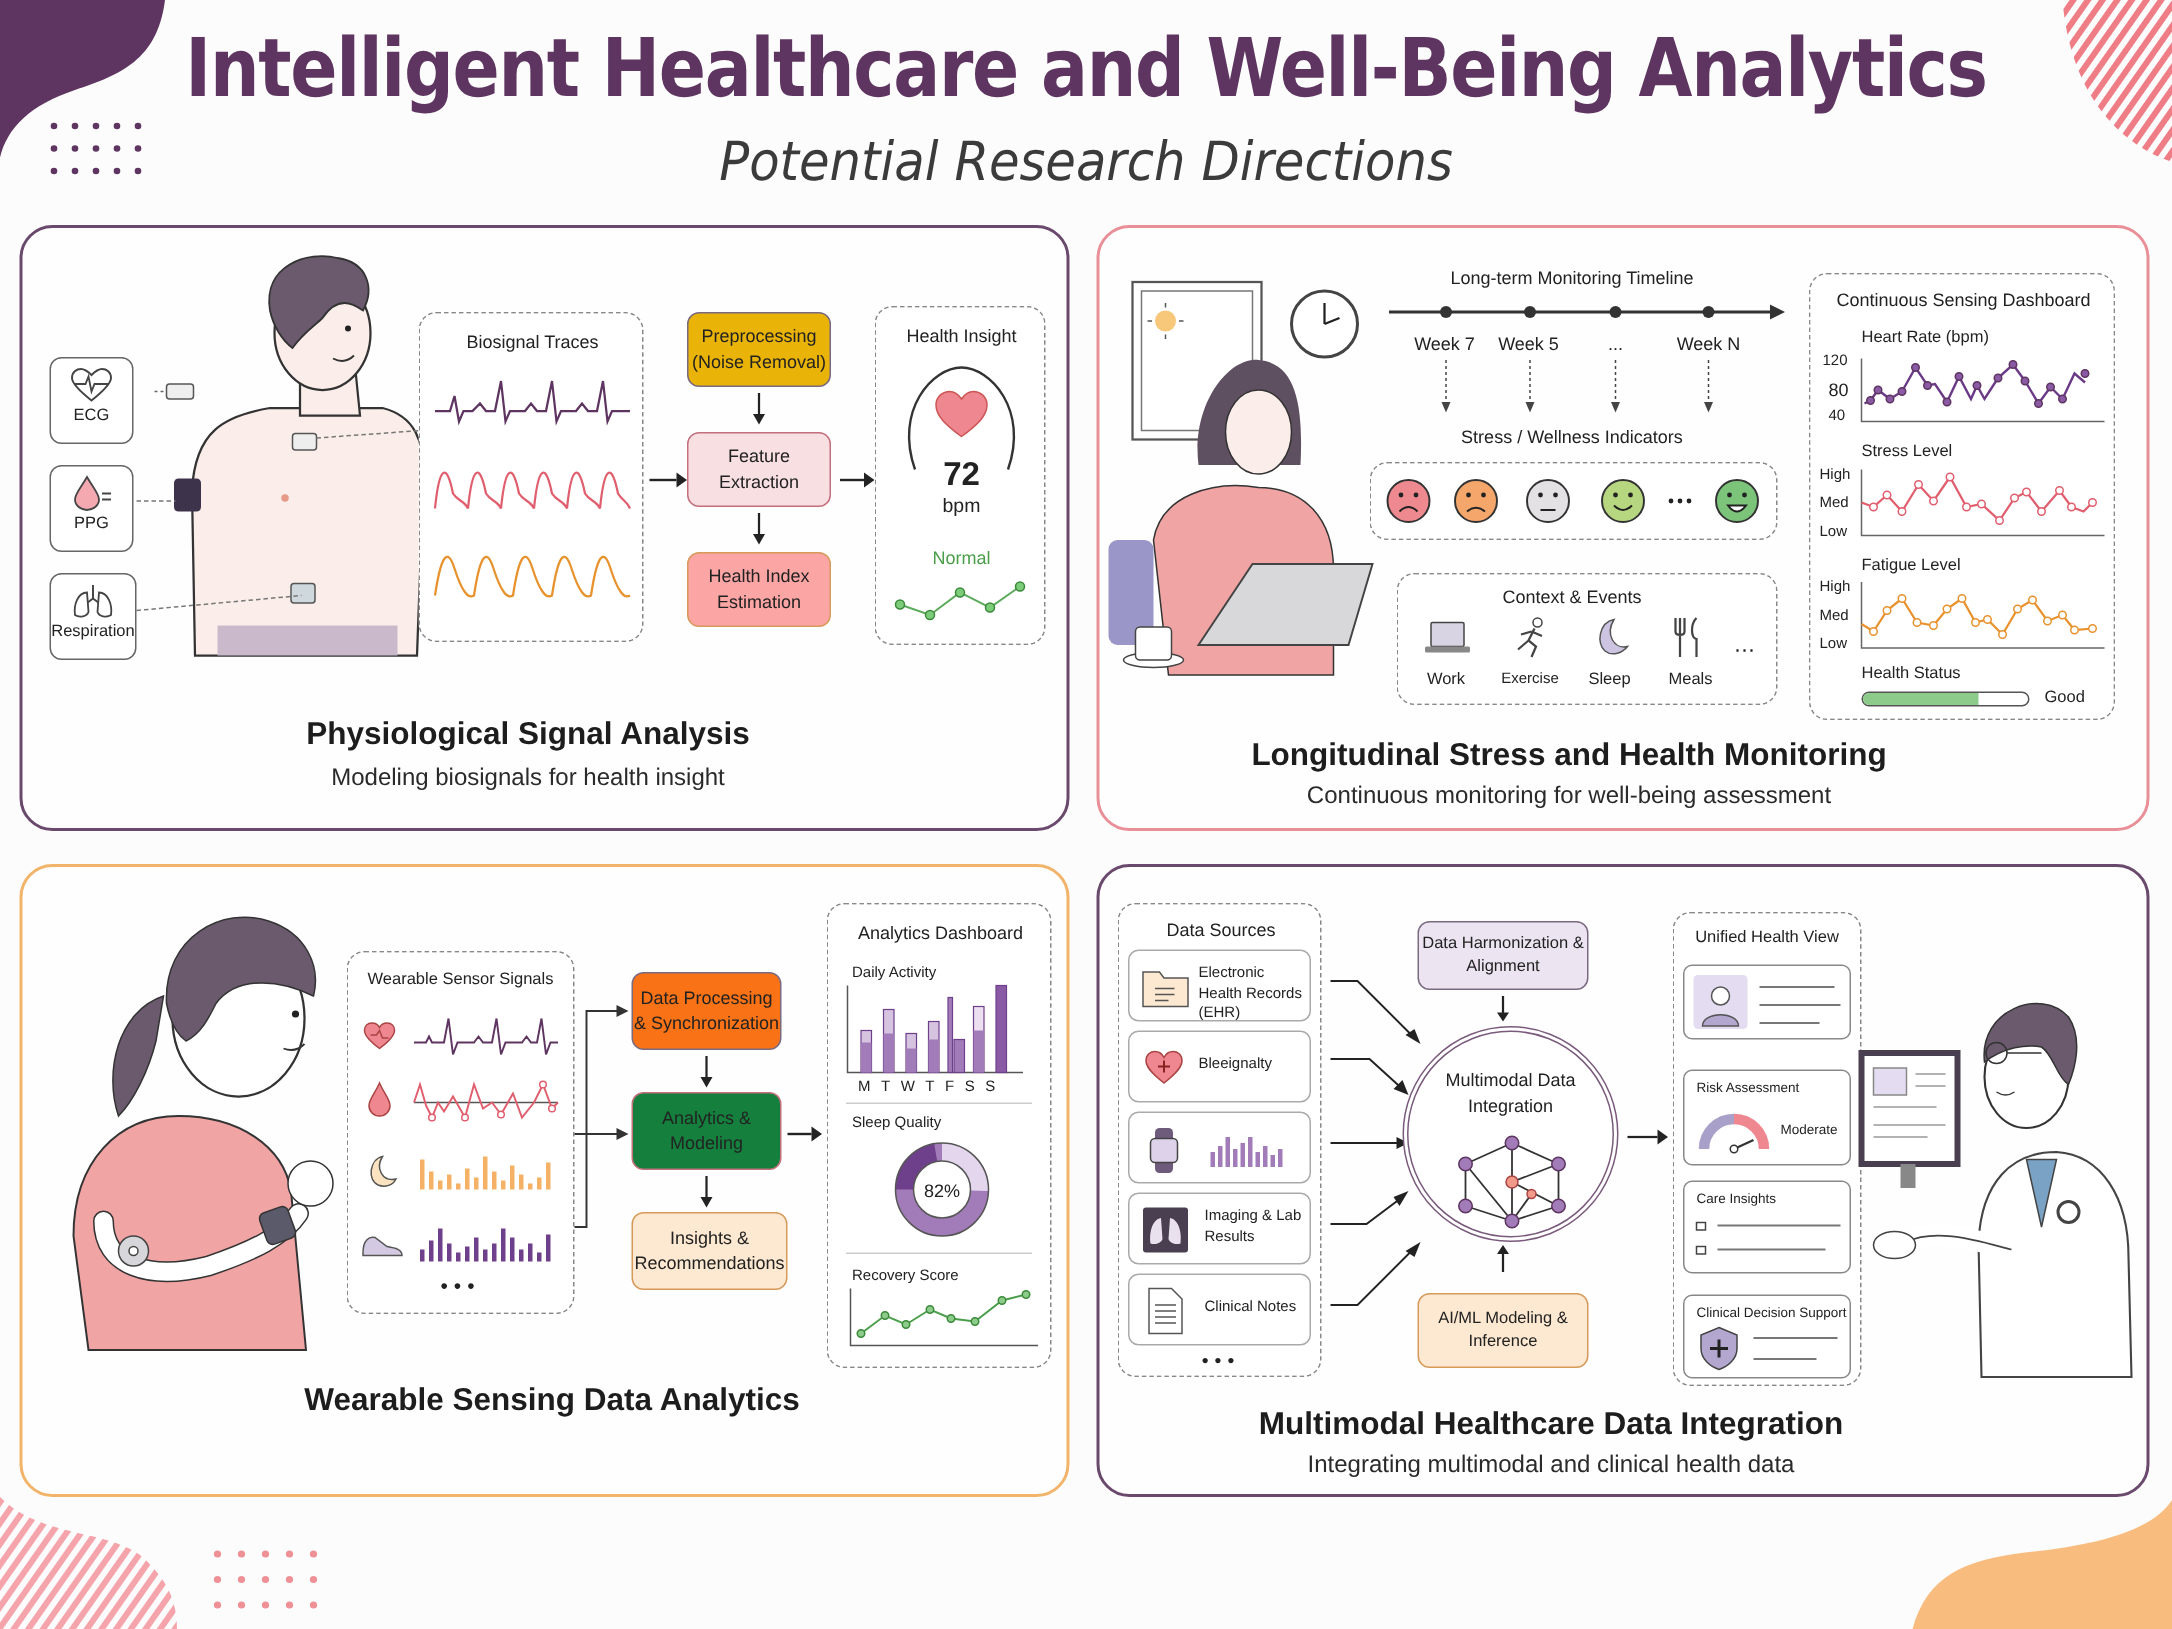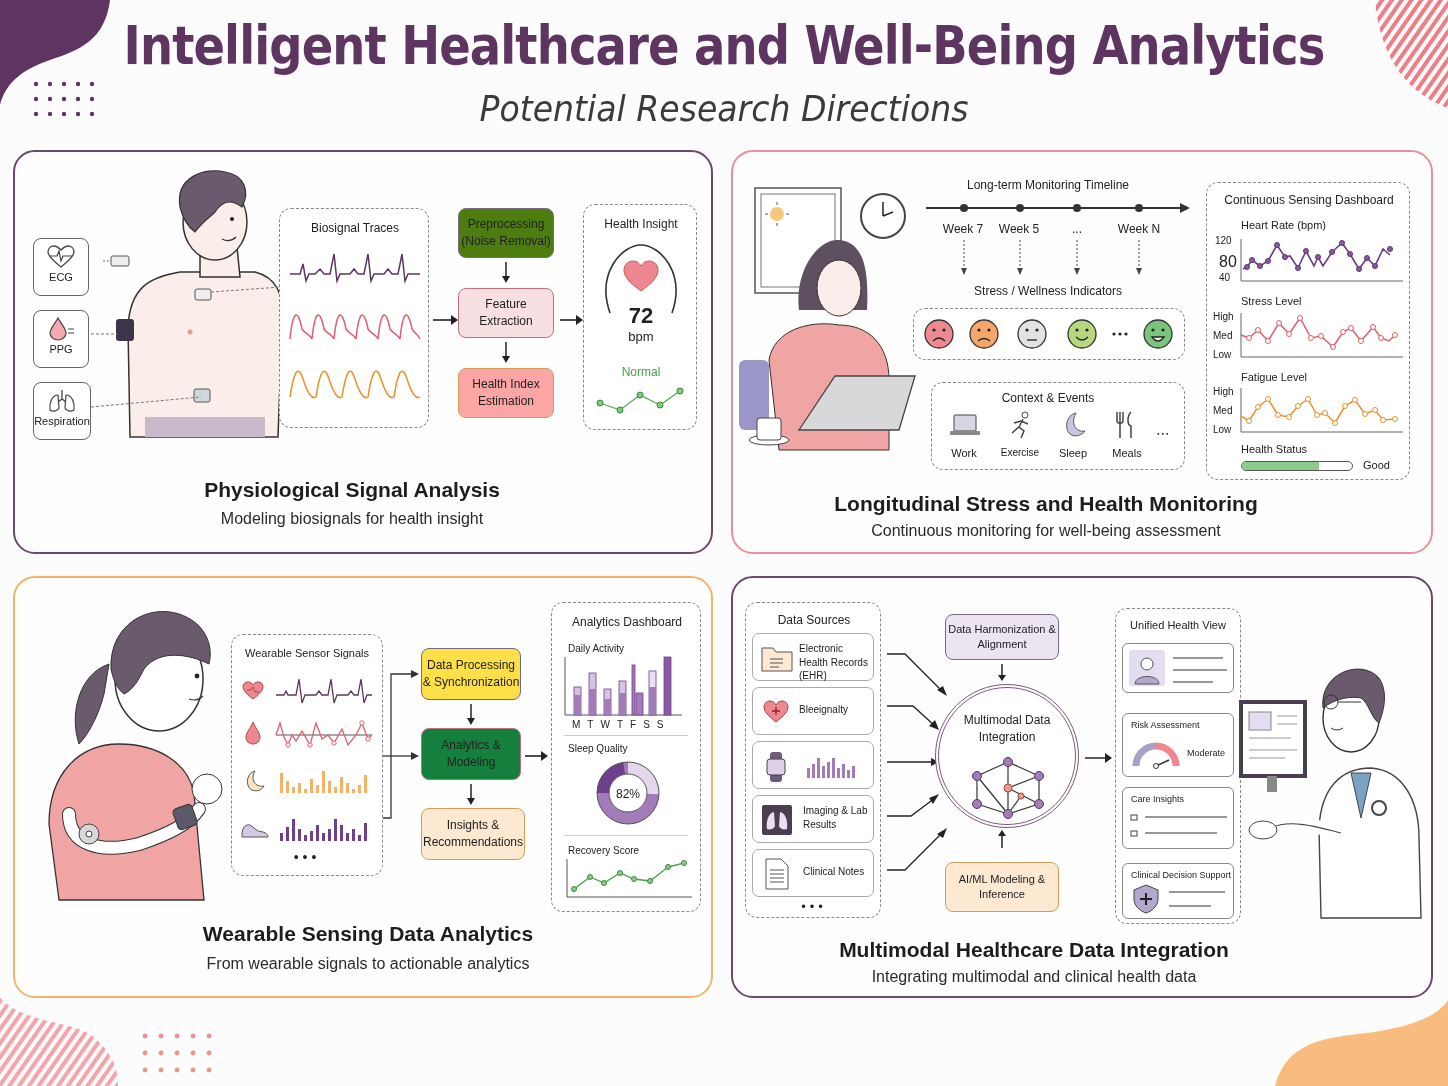--- a/index.html
+++ b/index.html
@@ -159,21 +159,21 @@
       </svg>
     <svg class="abs" style="left:10px;top:152px" width="130" height="40">
         <path d="M0 35 C8 -5 18 -5 26 35 C34 75 44 -5 52 -5" fill="none" stroke="none"></path>
         <path d="M0 36 Q6 -4 13 18 T26 36 Q32 -4 39 18 T52 36 Q58 -4 65 18 T78 36 Q84 -4 91 18 T104 36 Q110 -4 117 18 T130 36" fill="none" stroke="#e8922e" stroke-width="1.5"></path>
       </svg>
   </div>
   <svg class="abs" style="left:418px;top:162px" width="26" height="12">
       <line x1="0" y1="6" x2="18" y2="6" stroke="#222" stroke-width="1.6"></line>
       <path d="M18 1 L25 6 L18 11 Z" fill="#222"></path>
     </svg>
-  <div class="sbox" style="left:443px;top:56px;width:96px;height:50px;background:#4d7c0f;border-color:#7a6a80">Preprocessing (Noise Removal)</div>
+  <div class="sbox" style="left:443px;top:56px;width:96px;height:50px;background:#eab308;border-color:#7a6a80">Preprocessing (Noise Removal)</div>
   <svg class="abs" style="left:486px;top:110px" width="10" height="22">
       <line x1="5" y1="0" x2="5" y2="15" stroke="#222" stroke-width="1.5"></line>
       <path d="M1 14 L5 21 L9 14 Z" fill="#222"></path>
     </svg>
   <div class="sbox" style="left:443px;top:136px;width:96px;height:50px;background:#f8dfe2;border-color:#c4707c">Feature Extraction</div>
   <svg class="abs" style="left:486px;top:190px" width="10" height="22">
       <line x1="5" y1="0" x2="5" y2="15" stroke="#222" stroke-width="1.5"></line>
       <path d="M1 14 L5 21 L9 14 Z" fill="#222"></path>
     </svg>
   <div class="sbox" style="left:443px;top:216px;width:96px;height:50px;background:#fca5a5;border-color:#d69a5a">Health Index Estimation</div>
@@ -310,21 +310,21 @@
     <div class="lbl" style="left:224px;top:42px;font-size:14px">⋯</div>
     <div class="lbl-c" style="left:8px;width:48px;top:64px;font-size:11px">Work</div>
     <div class="lbl-c" style="left:60px;width:56px;top:64px;font-size:10px">Exercise</div>
     <div class="lbl-c" style="left:118px;width:46px;top:64px;font-size:11px">Sleep</div>
     <div class="lbl-c" style="left:172px;width:46px;top:64px;font-size:11px">Meals</div>
   </div>
   <div class="dbox" style="left:473px;top:30px;width:204px;height:298px">
     <div class="lbl-c" style="left:0;width:204px;top:10px">Continuous Sensing Dashboard</div>
     <div class="lbl" style="left:34px;top:36px;font-size:11px">Heart Rate (bpm)</div>
     <div class="lbl" style="left:8px;top:52px;font-size:10px">120</div>
-    <div class="lbl" style="left:12px;top:70px;font-size:16px">80</div>
+    <div class="lbl" style="left:12px;top:70px;font-size:12px">80</div>
     <div class="lbl" style="left:12px;top:89px;font-size:10px">40</div>
     <svg class="abs" style="left:34px;top:56px" width="162" height="44">
         <path d="M0 0 V42 H162" stroke="#666" fill="none"></path>
         <polyline points="2,30 6,28 11,21 19,27 27,22 36,6 44,18 49,17 57,29 65,12 73,27 77,18 82,27 91,13 101,4 109,15 118,30 126,19 134,27 142,10 149,16" fill="none" stroke="#6b3a87" stroke-width="1.6"></polyline>
         <g fill="#8a5aa5" stroke="#5e3560">
           <circle cx="6" cy="28" r="2.5"></circle>
           <circle cx="11" cy="21" r="2.5"></circle>
           <circle cx="19" cy="27" r="2.5"></circle>
           <circle cx="27" cy="22" r="2.5"></circle>
           <circle cx="36" cy="6" r="2.5"></circle>
@@ -485,21 +485,21 @@
         </g>
       </svg>
     <div class="lbl-c" style="left:0;width:150px;top:214px;font-size:14px;letter-spacing:4px">•••</div>
   </div>
   <svg class="abs" style="left:368px;top:90px" width="38" height="150">
       <path d="M0 150 H8 V6 H30" fill="none" stroke="#333" stroke-width="1.3"></path>
       <path d="M28 2 L36 6 L28 10 Z" fill="#333"></path>
       <line x1="0" y1="88" x2="30" y2="88" stroke="#333" stroke-width="1.3"></line>
       <path d="M28 84 L36 88 L28 92 Z" fill="#333"></path>
     </svg>
-  <div class="sbox" style="left:406px;top:70px;width:100px;height:52px;background:#fde047;border-color:#7a6a80">Data Processing &amp; Synchronization</div>
+  <div class="sbox" style="left:406px;top:70px;width:100px;height:52px;background:#f97316;border-color:#7a6a80">Data Processing &amp; Synchronization</div>
   <svg class="abs" style="left:451px;top:126px" width="10" height="22">
       <line x1="5" y1="0" x2="5" y2="15" stroke="#222" stroke-width="1.5"></line>
       <path d="M1 14 L5 21 L9 14 Z" fill="#222"></path>
     </svg>
   <div class="sbox" style="left:406px;top:150px;width:100px;height:52px;background:#15803d;border-color:#c4707c">Analytics &amp; Modeling</div>
   <svg class="abs" style="left:451px;top:206px" width="10" height="22">
       <line x1="5" y1="0" x2="5" y2="15" stroke="#222" stroke-width="1.5"></line>
       <path d="M1 14 L5 21 L9 14 Z" fill="#222"></path>
     </svg>
   <div class="sbox" style="left:406px;top:230px;width:104px;height:52px;background:#fde8d1;border-color:#d69a5a">Insights &amp; Recommendations</div>
@@ -552,21 +552,20 @@
           <circle cx="38" cy="24" r="2.5"></circle>
           <circle cx="54" cy="14" r="2.5"></circle>
           <circle cx="68" cy="20" r="2.5"></circle>
           <circle cx="84" cy="22" r="2.5"></circle>
           <circle cx="102" cy="8" r="2.5"></circle>
           <circle cx="118" cy="4" r="2.5"></circle>
         </g>
       </svg>
   </div>
   <div class="ptitle" style="left:0;width:706px;top:344px">Wearable Sensing Data Analytics</div>
-  <div class="psub" style="left:0;width:706px;top:377px">From wearable signals to actionable analytics</div>
 </div>
 
 <div class="panel p4">
   <div class="dbox" style="left:12px;top:24px;width:136px;height:316px">
     <div class="lbl-c" style="left:0;width:136px;top:10px">Data Sources</div>
     <div class="abs" style="left:6px;top:30px;width:122px;height:48px;border:1.3px solid #aaa;border-radius:7px">
       <svg class="abs" style="left:8px;top:10px" width="32" height="28">
           <path d="M1 4 H12 L15 8 H31 V27 H1 Z" fill="#fde8d1" stroke="#555"></path>
           <path d="M9 15 H22 M9 19 H22 M9 23 H18" stroke="#555"></path>
         </svg>

